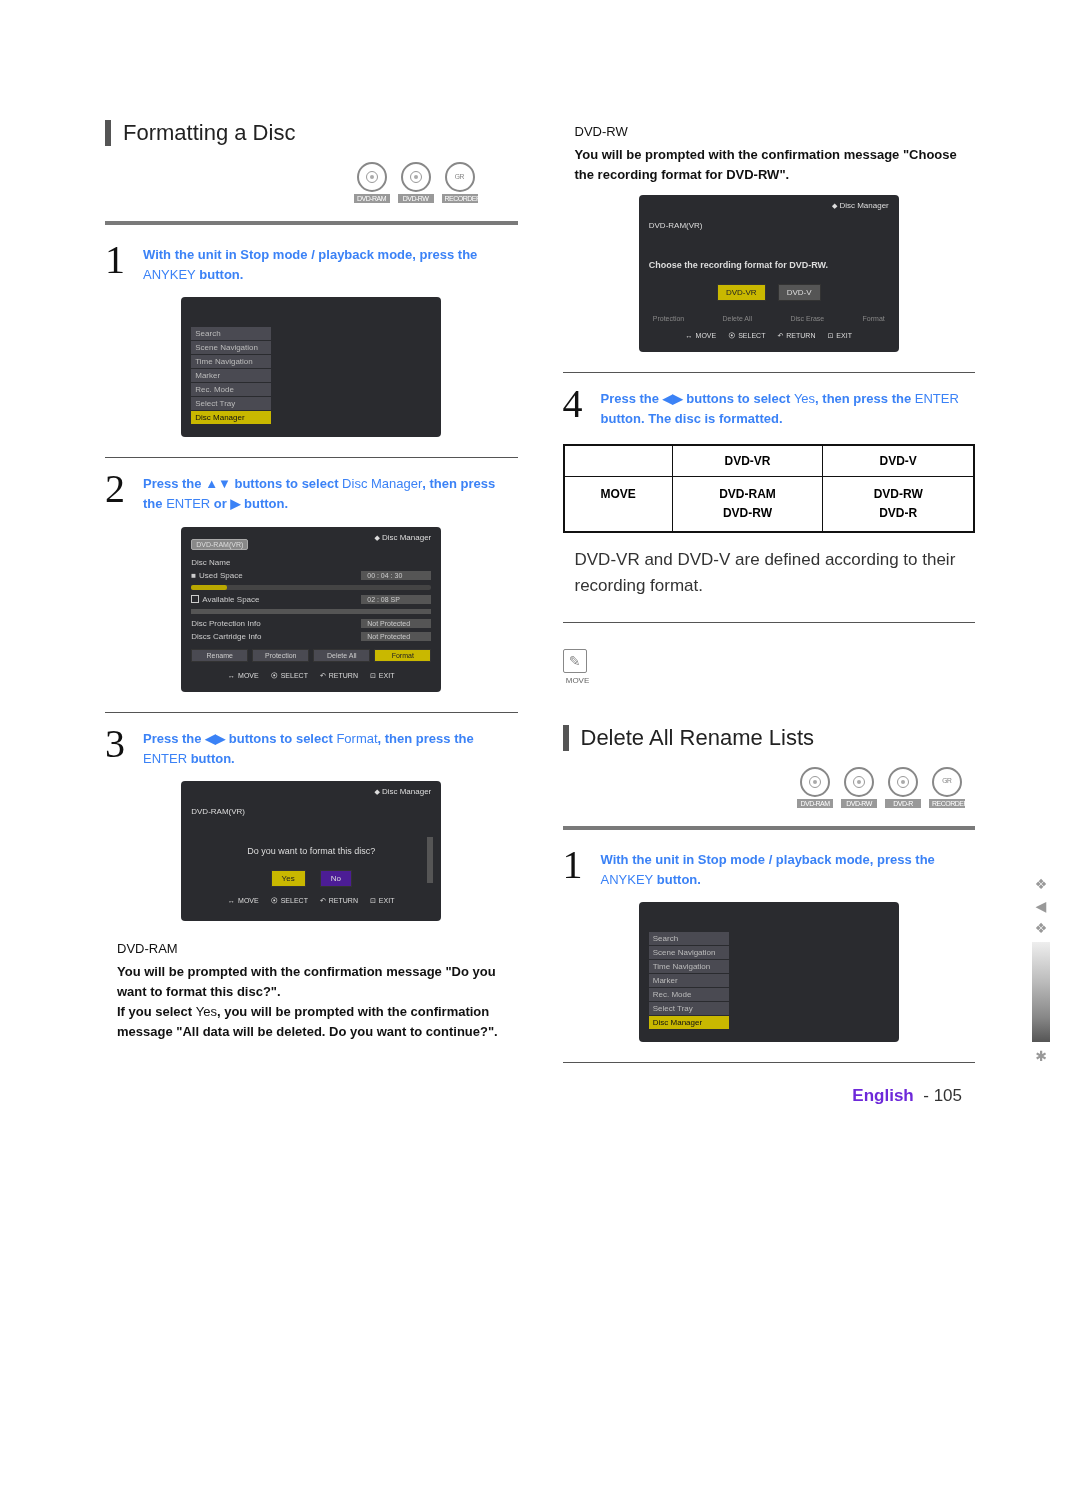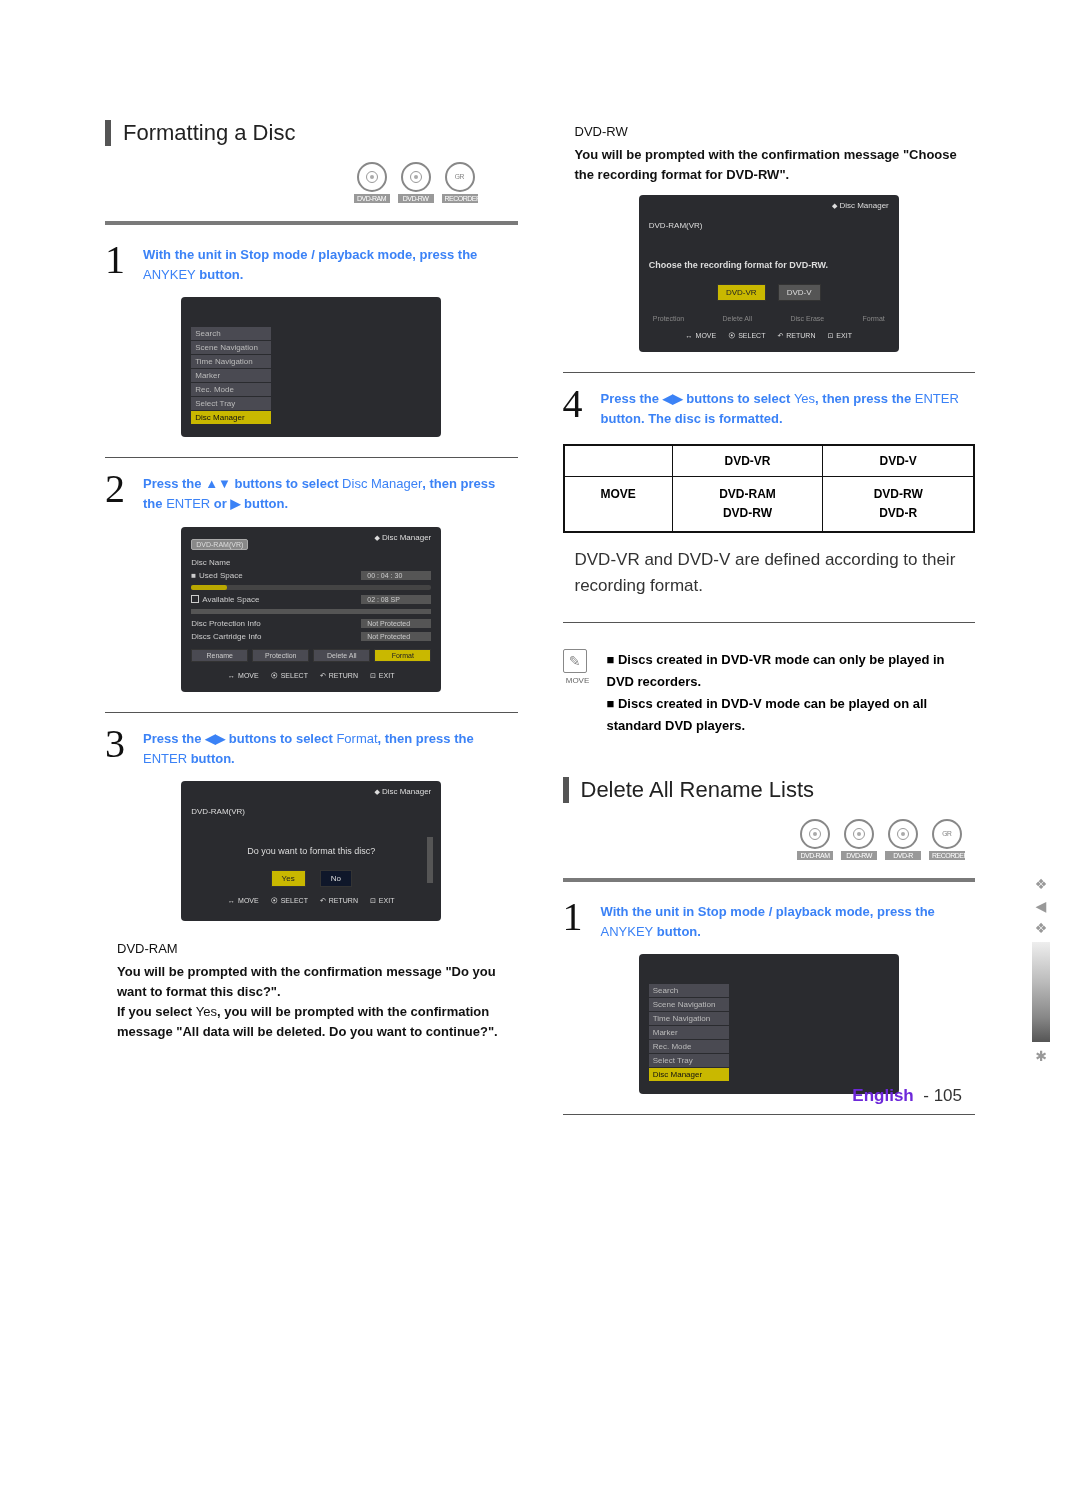--- a/index.html
+++ b/index.html
@@ -42,21 +42,21 @@
     .btn-s { background:#4a4a52; color:#ccc; font-size:7px; padding:2px 4px; flex:1; text-align:center; border:1px solid #333;}
     .btn-s.active { background:#c9b800; color:#222; }
     .navbar { display:flex; gap:12px; justify-content:center; margin-top:10px; font-size:7px; color:#ddd; }
     .navbar span::before { font-size:7px; margin-right:3px; }
     .nv-move::before { content:"↔"; }
     .nv-select::before { content:"⦿"; }
     .nv-return::before { content:"↶"; }
     .nv-exit::before { content:"⊡"; }
     .screen-3 .prompt { text-align:center; font-size:9px; color:#ddd; margin: 30px 0 14px 0;}
     .screen-3 .yn-row { display:flex; gap:14px; justify-content:center;}
-    .yn-btn { background:#0f172a; color:#ddd; font-size:8px; padding:3px 10px; border:1px solid #333;}
+    .yn-btn { background:#4c1d95; color:#ddd; font-size:8px; padding:3px 10px; border:1px solid #333;}
     .yn-btn.active { background:#c9b800; color:#222;}
     .screen-3 .side-bar { position:absolute; right:8px; top:56px; width:6px; height:46px; background:#555;}
     .screen-4 .prompt { text-align:left; font-size:9px; color:#ddd; margin: 30px 0 14px 0; font-weight: bold;}
     .screen-4 .fmt-row { display:flex; gap:12px; justify-content:center;}
     .fmt-btn { background:#555; color:#ddd; font-size:8px; padding:3px 8px; border:1px solid #333;}
     .fmt-btn.active { background:#c9b800; color:#222;}
     .hr-thin { height:1px; background:#555; margin: 14px 0; }
     .subhead { font-size: 13px; color:#111; margin-bottom: 6px;}
     .indent { margin-left: 12px; }
     .table-box { border:2px solid #111; margin: 14px 0; font-size:12px;}
@@ -278,24 +278,20 @@
 
     <p class="body-plain indent">DVD-VR and DVD-V are defined according to their recording format.</p>
 
     <div class="hr-thin" style="margin-top:22px;"></div>
 
     <div class="note-box">
       <div class="note-icon">
         <div class="note-sym">✎</div>
         <div class="note-label">MOVE</div>
       </div>
-      <div class="note-text">
-        ■ <span>Discs created in DVD-VR mode can only be played in DVD recorders.</span><br>
-        ■ <span>Discs created in DVD-V mode can be played on all standard DVD players.</span>
-      </div>
     </div>
 
     <div class="section-head" style="margin-top:40px;">
       <div class="section-bar"></div>
       <div class="section-title">Delete All Rename Lists</div>
     </div>
 
     <div class="disc-icons" style="padding-right:10px;">
       <div class="disc-icon"><div class="disc-circle">
               <div class="disc-inner">

